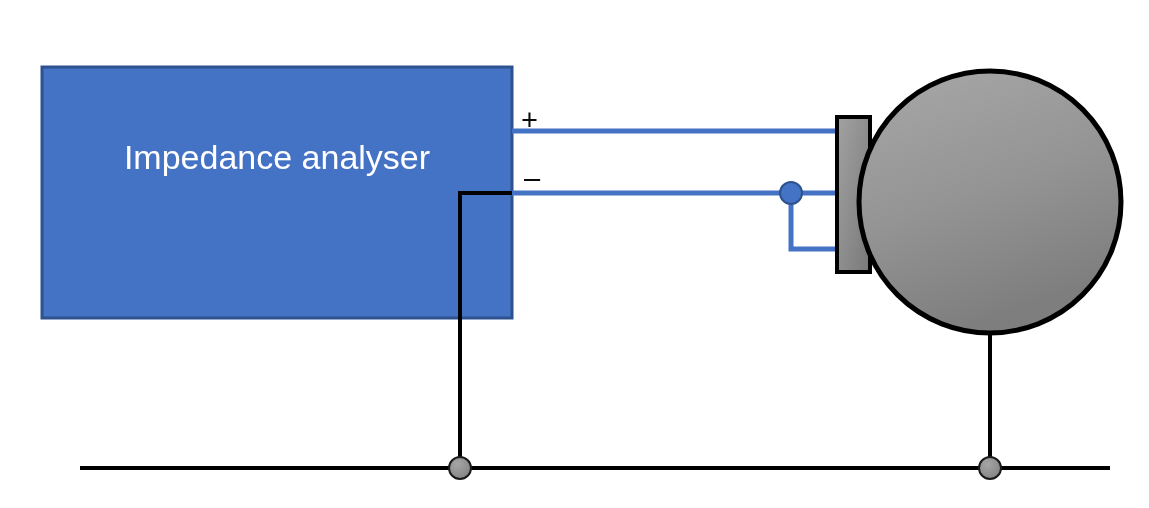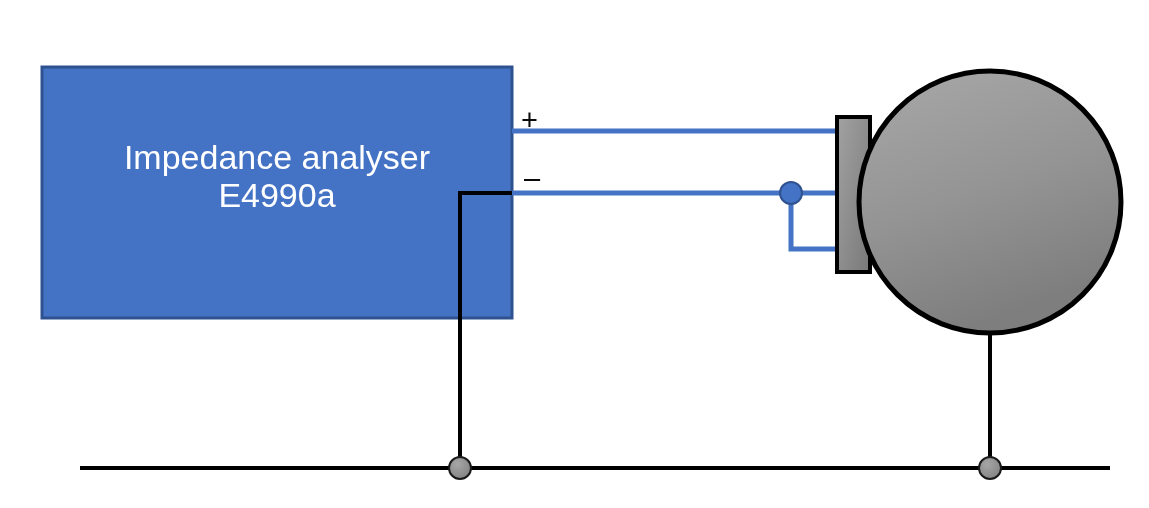--- a/index.html
+++ b/index.html
@@ -118,21 +118,21 @@
 
     <circle cx="460" cy="468" r="11" fill="url(#dotGrad)" stroke="#1A1A1A" stroke-width="2"></circle>
 
     <circle cx="990" cy="468" r="11" fill="url(#dotGrad)" stroke="#1A1A1A" stroke-width="2"></circle>
 
     <circle cx="791" cy="193" r="11" fill="#4472C4" stroke="#2E528F" stroke-width="2"></circle>
   </svg>
 
   <div class="label-layer">
 
-    <div class="txt" id="analyser-title"><span>Impedance analyser</span><span class="line2">E4990a</span></div>
+    <div class="txt" id="analyser-title"><span>Impedance analyser</span></div>
 
 
     <div class="txt" id="plus-label">+</div>
 
     <div class="txt" id="minus-label">–</div>
 
   </div>
 </div>
 
 </body></html>

